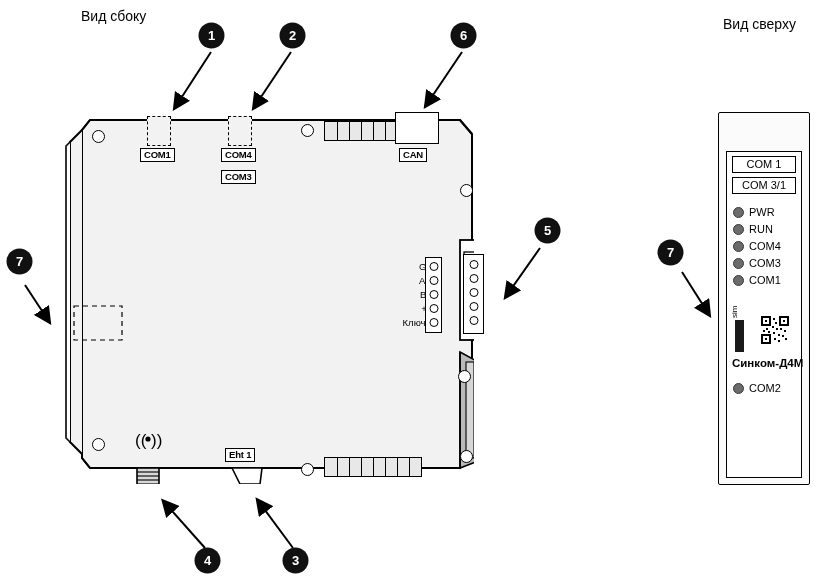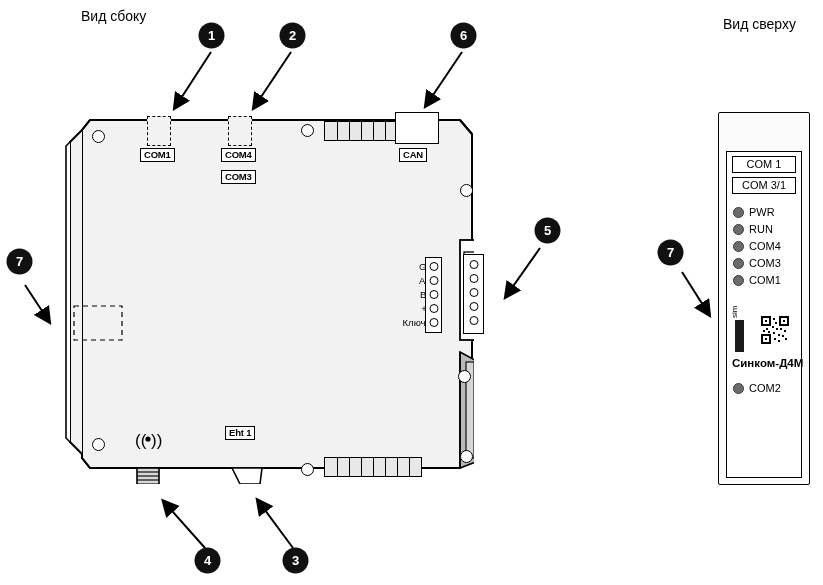--- a/index.html
+++ b/index.html
@@ -277,21 +277,21 @@
     
     <div class="port-dash" style="left:85px; top:4px; width:22px; height:28px;"></div>
     <div class="port-dash" style="left:166px; top:4px; width:22px; height:28px;"></div>
     <div class="port-dash" style="left:333px; top:0px; width:42px; height:30px; background:#ffffff; border-style:solid;"></div>
 
     
     <div class="tagbox" style="left:78px; top:36px;">COM1</div>
     <div class="tagbox" style="left:159px; top:36px;">COM4</div>
     <div class="tagbox" style="left:159px; top:58px;">COM3</div>
     <div class="tagbox" style="left:337px; top:36px;">CAN</div>
-    <div class="tagbox" style="left:163px; top:314px; font-weight:bold;">Eht 1</div>
+    <div class="tagbox" style="left:163px; top:336px; font-weight:bold;">Eht 1</div>
 
     
     <div style="position:absolute; left:72px; top:316px; width:28px; height:24px;">
       <svg width="28" height="24" viewBox="0 0 28 24">
         <text x="1" y="18" font-family="'Liberation Sans', sans-serif" font-size="17">((</text>
         <circle cx="14" cy="11" r="2.6" fill="#000"></circle>
         <text x="17" y="18" font-family="'Liberation Sans', sans-serif" font-size="17">))</text>
       </svg>
     </div>
 

